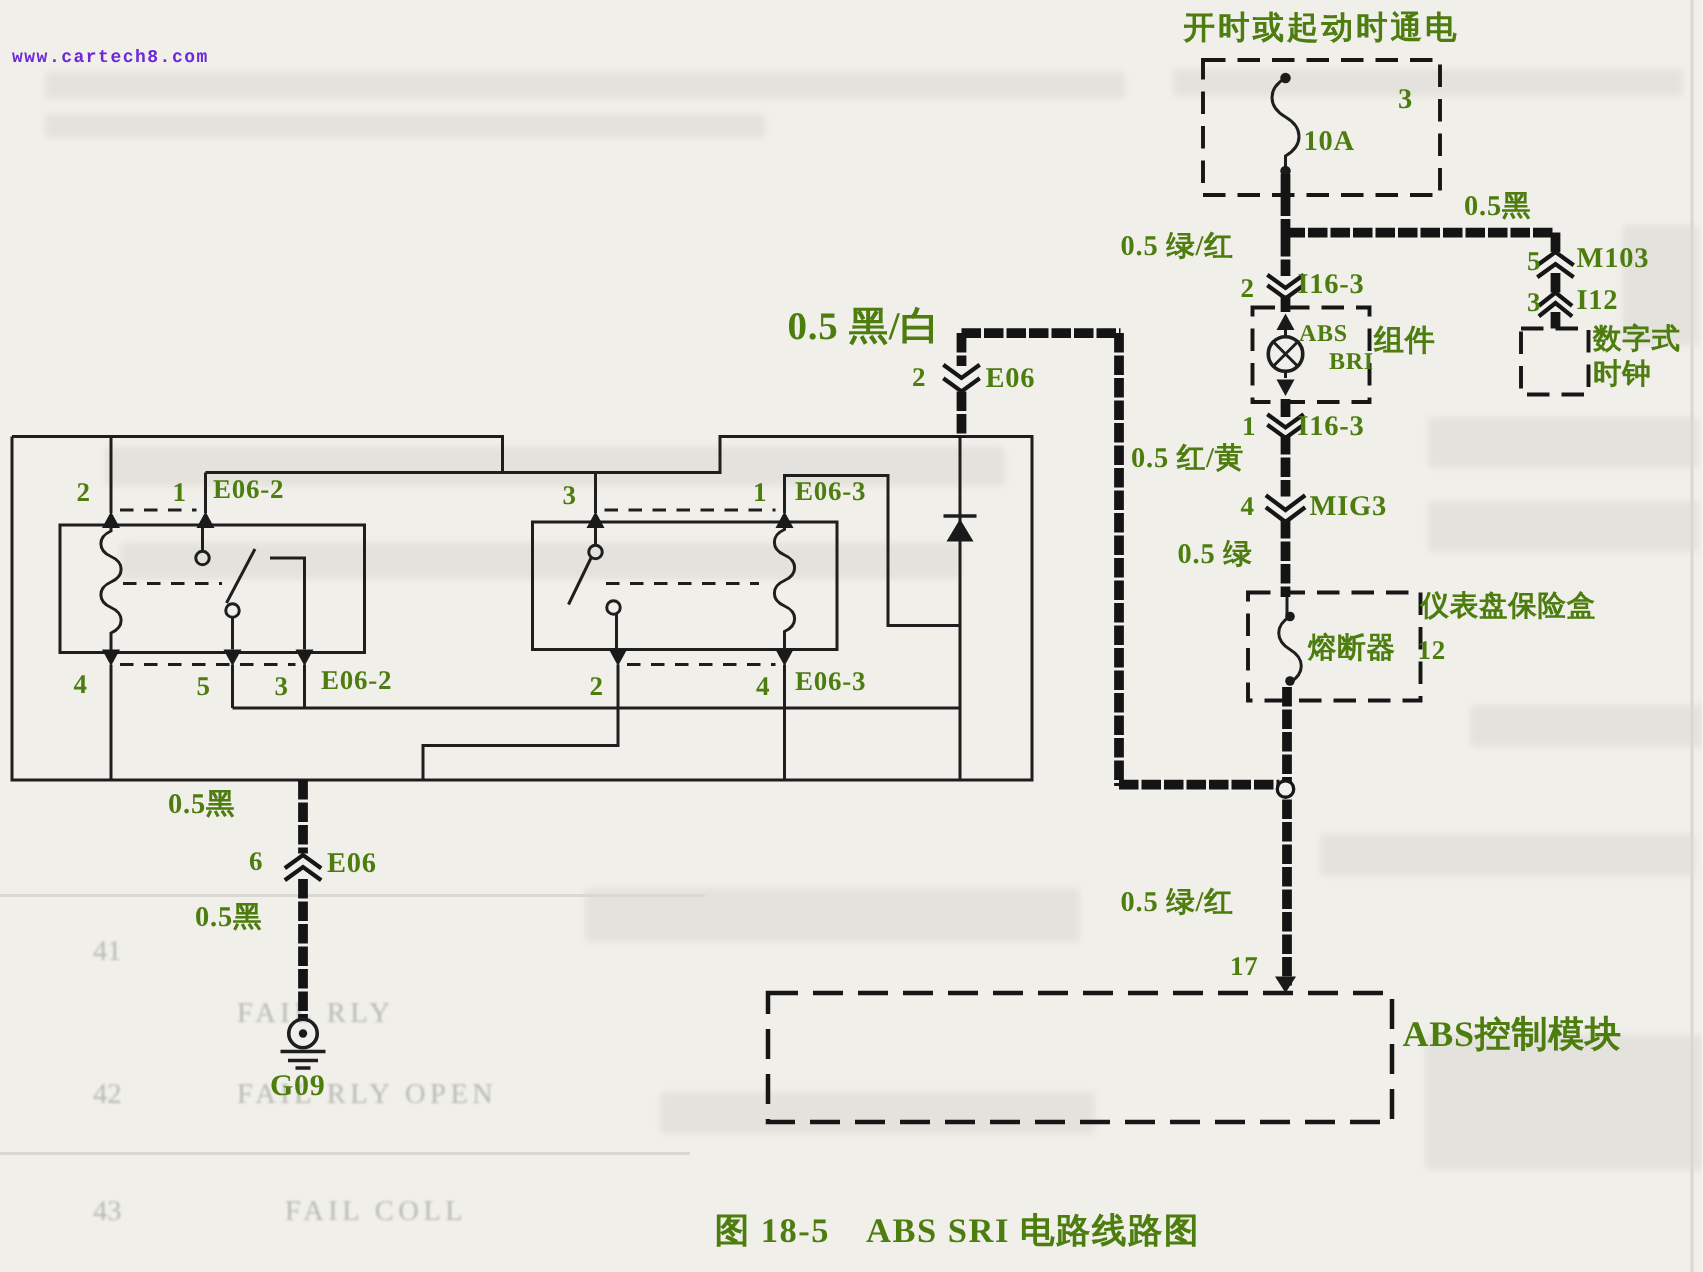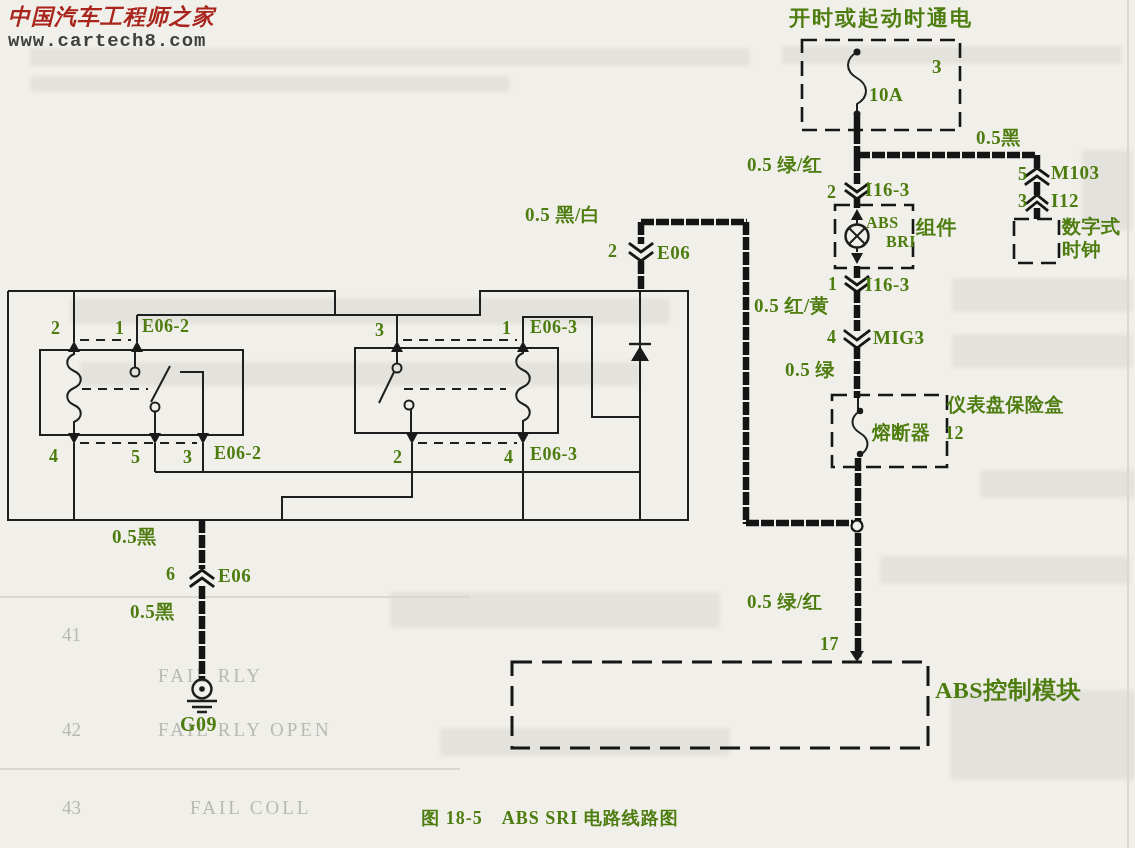--- a/index.html
+++ b/index.html
@@ -13,21 +13,21 @@
   .rule{position:absolute;background:#d9d8d2;}
   .lbl{
     position:absolute;font-family:"Liberation Serif","DejaVu Serif",serif;
     font-weight:700;color:#4d7c0f;white-space:nowrap;line-height:1;letter-spacing:0.5px;
   }
   .ghost{
     position:absolute;font-family:"Liberation Serif","DejaVu Serif",serif;
     font-weight:400;color:#b8bab4;white-space:nowrap;line-height:1;filter:blur(0.6px);
   }
   .wm1{font-size:22px;color:#a8241c;font-style:italic;letter-spacing:1px;font-weight:700;}
-  .wm2{font-family:"Liberation Mono","DejaVu Sans Mono",monospace;font-size:19px;color:#404040;font-weight:700;letter-spacing:1px;}
+  .wm2{font-family:"Liberation Mono","DejaVu Sans Mono",monospace;font-size:12px;color:#6d28d9;font-weight:700;letter-spacing:1px;}
   svg{position:absolute;left:0;top:0;}
   .thin{stroke:#1e1e1e;stroke-width:2;fill:none;}
   .thin25{stroke:#1e1e1e;stroke-width:2.4;fill:none;}
   .bold{stroke:#141414;stroke-width:6.5;fill:none;stroke-dasharray:13 2;}
   .dash{stroke:#1e1e1e;stroke-width:2;fill:none;stroke-dasharray:9 7;}
   .dbox{stroke:#161616;stroke-width:2.6;fill:none;stroke-dasharray:15 8;}
   .dbox-big{stroke:#161616;stroke-width:3;fill:none;stroke-dasharray:20 10;}
   .tri{fill:#1a1a1a;stroke:none;}
   .chev{stroke:#161616;stroke-width:2.8;fill:none;stroke-linecap:square;}
 </style>
@@ -223,21 +223,20 @@
       <polygon class="tri" points="857,662 850,651 864,651"></polygon>
     </g>
 
     <g>
       <circle class="thin25" cx="202" cy="689" r="9.5"></circle>
       <circle class="tri" cx="202" cy="689" r="2.8"></circle>
       <path class="thin25" d="M187,701 H217 M192,707 H212 M197,712 H207"></path>
     </g>
   </svg>
 
-  <div class="lbl wm1" style="left:8px;top:6px;">中国汽车工程师之家</div>
   <div class="lbl wm2" style="left:8px;top:32px;">www.cartech8.com</div>
 
   <div class="lbl" style="left:789px;top:8px;font-size:21px;letter-spacing:2px;">开时或起动时通电</div>
   <div class="lbl" style="left:932px;top:57px;font-size:19px;">3</div>
   <div class="lbl" style="left:869px;top:85px;font-size:19px;">10A</div>
 
   <div class="lbl" style="left:976px;top:128px;font-size:19px;">0.5黑</div>
   <div class="lbl" style="left:747px;top:155px;font-size:19px;">0.5 绿/红</div>
 
   <div class="lbl" style="left:827px;top:183px;font-size:18px;">2</div>
@@ -263,21 +262,21 @@
   <div class="lbl" style="left:785px;top:360px;font-size:19px;">0.5 绿</div>
 
   <div class="lbl" style="left:947px;top:395px;font-size:19px;">仪表盘保险盒</div>
   <div class="lbl" style="left:872px;top:423px;font-size:19px;">熔断器</div>
   <div class="lbl" style="left:945px;top:424px;font-size:18px;">12</div>
 
   <div class="lbl" style="left:747px;top:592px;font-size:19px;">0.5 绿/红</div>
   <div class="lbl" style="left:820px;top:635px;font-size:18px;">17</div>
   <div class="lbl" style="left:935px;top:678px;font-size:24px;">ABS控制模块</div>
 
-  <div class="lbl" style="left:525px;top:205px;font-size:19px;">0.5 黑/白</div>
+  <div class="lbl" style="left:525px;top:205px;font-size:26px;">0.5 黑/白</div>
   <div class="lbl" style="left:608px;top:242px;font-size:18px;">2</div>
   <div class="lbl" style="left:657px;top:243px;font-size:19px;">E06</div>
 
   <div class="lbl" style="left:51px;top:319px;font-size:18px;">2</div>
   <div class="lbl" style="left:115px;top:319px;font-size:18px;">1</div>
   <div class="lbl" style="left:142px;top:317px;font-size:18px;">E06-2</div>
   <div class="lbl" style="left:49px;top:447px;font-size:18px;">4</div>
   <div class="lbl" style="left:131px;top:448px;font-size:18px;">5</div>
   <div class="lbl" style="left:183px;top:448px;font-size:18px;">3</div>
   <div class="lbl" style="left:214px;top:444px;font-size:18px;">E06-2</div>
@@ -288,15 +287,15 @@
   <div class="lbl" style="left:393px;top:448px;font-size:18px;">2</div>
   <div class="lbl" style="left:504px;top:448px;font-size:18px;">4</div>
   <div class="lbl" style="left:530px;top:445px;font-size:18px;">E06-3</div>
 
   <div class="lbl" style="left:112px;top:527px;font-size:19px;">0.5黑</div>
   <div class="lbl" style="left:166px;top:565px;font-size:18px;">6</div>
   <div class="lbl" style="left:218px;top:566px;font-size:19px;">E06</div>
   <div class="lbl" style="left:130px;top:602px;font-size:19px;">0.5黑</div>
   <div class="lbl" style="left:180px;top:714px;font-size:20px;">G09</div>
 
-  <div class="lbl" style="left:300px;top:809px;width:500px;text-align:center;font-size:18px;letter-spacing:1px;">图 18-5　ABS SRI 电路线路图</div>
+  <div class="lbl" style="left:300px;top:809px;width:500px;text-align:right;font-size:23px;letter-spacing:1px;">图 18-5　ABS SRI 电路线路图</div>
 
 </div>
 
 </body></html>

